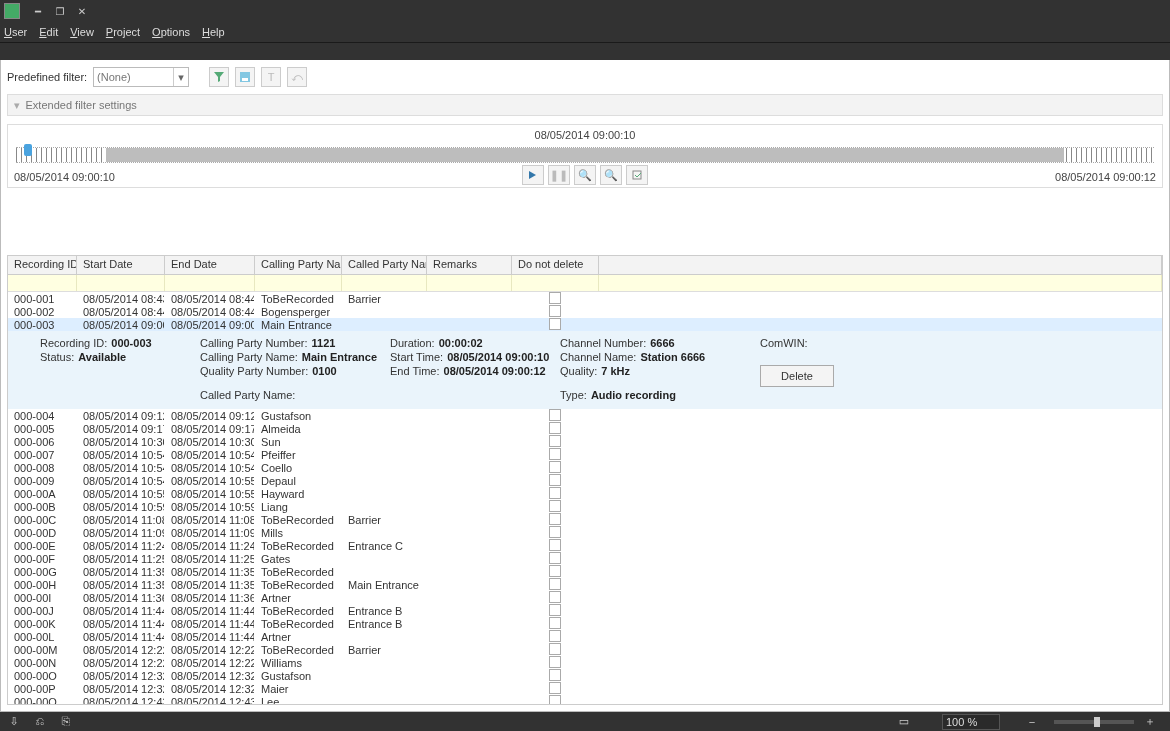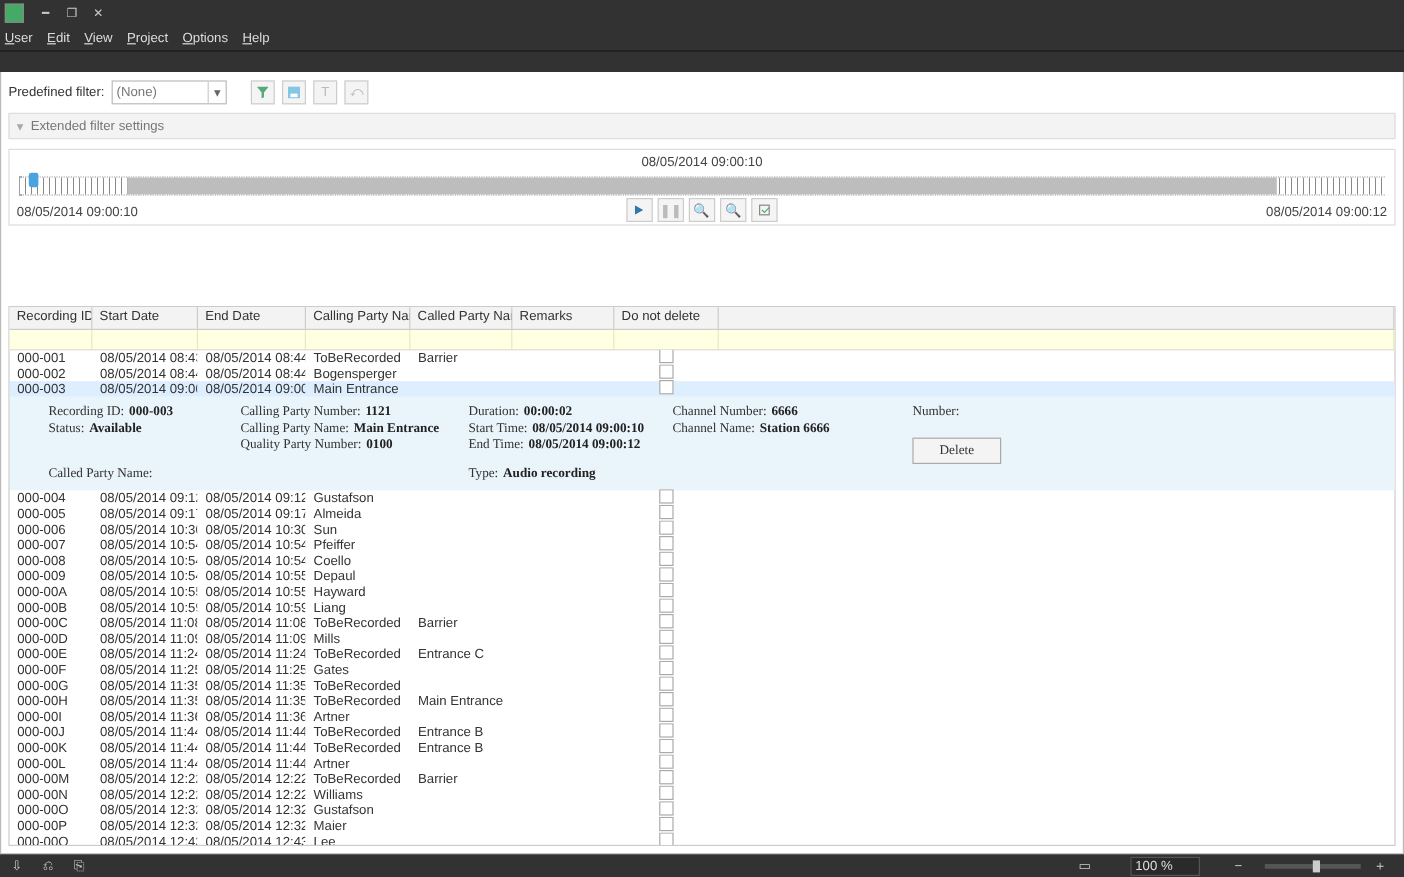--- a/index.html
+++ b/index.html
@@ -36,21 +36,21 @@
   .grid-header div{border-right:1px solid #ccc;padding:2px 6px;color:#333;white-space:nowrap;overflow:hidden;}
   .filter-row{display:flex;background:#ffffe1;border-bottom:1px solid #ddd;height:16px;flex-shrink:0;}
   .filter-row div{border-right:1px solid #e8e8c0;padding:1px 6px;}
   .grid-body{flex:1;overflow-y:scroll;overflow-x:hidden;}
   .row{display:flex;height:13px;align-items:center;cursor:pointer;}
   .row:nth-child(even){}
   .row>div{border-right:1px solid transparent;padding:0 6px;white-space:nowrap;overflow:hidden;color:#333;}
   .row.sel{background:#def;}
   .c0{width:56px}.c1{width:75px}.c2{width:77px}.c3{width:74px}.c4{width:72px}.c5{width:72px}.c6{width:74px}.c7{flex:1}
   .chk{width:10px;height:10px;border:1px solid #aaa;display:inline-block;background:#fff;}
-  .detail{background:#eaf4fb;padding:6px 10px 8px 32px;display:grid;grid-template-columns:160px 190px 170px 200px 160px;row-gap:2px;font-size:11px;color:#333;font-family:Liberation Serif, serif;}
+  .detail{background:#eaf4fb;padding:6px 10px 8px 32px;display:grid;grid-template-columns:160px 190px 170px 200px 160px;row-gap:2px;font-size:11px;color:#333;}
   .detail .lbl{color:#333;}
   .detail .val{color:#222;}
   .detail .pair{display:flex;gap:4px;}
   .detail-btn{grid-column:5;grid-row:3;justify-self:start;align-self:start;width:72px;height:20px;background:#f4f4f4;border:1px solid #aaa;display:flex;align-items:center;justify-content:center;cursor:pointer;}
   .status-bar{position:absolute;left:0;right:0;bottom:0;height:19px;background:#323232;color:#ccc;display:flex;align-items:center;padding:0 4px;}
   .status-bar .sbtn{width:20px;height:16px;display:inline-flex;align-items:center;justify-content:center;margin-right:6px;color:#ccc;cursor:pointer;}
   .status-bar .spacer{flex:1;}
   .zoom-combo{width:50px;height:14px;border:1px solid #555;background:#2a2a2a;display:inline-flex;align-items:center;padding:0 3px;color:#ddd;margin:0 22px;}
   .slider{width:80px;height:4px;background:#555;position:relative;margin:0 6px;}
   .slider .thumb{position:absolute;left:40px;top:-3px;width:6px;height:10px;background:#ccc;}
@@ -201,21 +201,21 @@
           </div>
           <div class="pair">
             <span class="lbl">Duration:</span> 
             <span class="val"><b>00:00:02</b></span>
           </div>
           <div class="pair">
             <span class="lbl">Channel Number:</span> 
             <span class="val"><b>6666</b></span>
           </div>
           <div class="pair">
-            <span class="lbl">Number:</span> 
+            <span class="lbl">ComWIN:</span> 
             <span class="val"><b></b></span>
           </div>
           <div class="pair">
             <span class="lbl">Status:</span> 
             <span class="val"><b>Available</b></span>
           </div>
           <div class="pair">
             <span class="lbl">Calling Party Name:</span> 
             <span class="val"><b>Main Entrance</b></span>
           </div>
@@ -229,20 +229,24 @@
           </div>
           <div></div>
           <div></div>
           <div class="pair">
             <span class="lbl">Quality Party Number:</span> 
             <span class="val"><b>0100</b></span>
           </div>
           <div class="pair">
             <span class="lbl">End Time:</span> 
             <span class="val"><b>08/05/2014 09:00:12</b></span>
+          </div>
+          <div class="pair">
+            <span class="lbl">Quality:</span> 
+            <span class="val"><b>7 kHz</b></span>
           </div>
           <div class="detail-btn">Delete</div>
           <div></div>
           <div class="pair">
             <span class="lbl">Called Party Name:</span> 
             <span class="val"><b></b></span>
           </div>
           <div></div>
           <div class="pair">
             <span class="lbl">Type:</span> 

